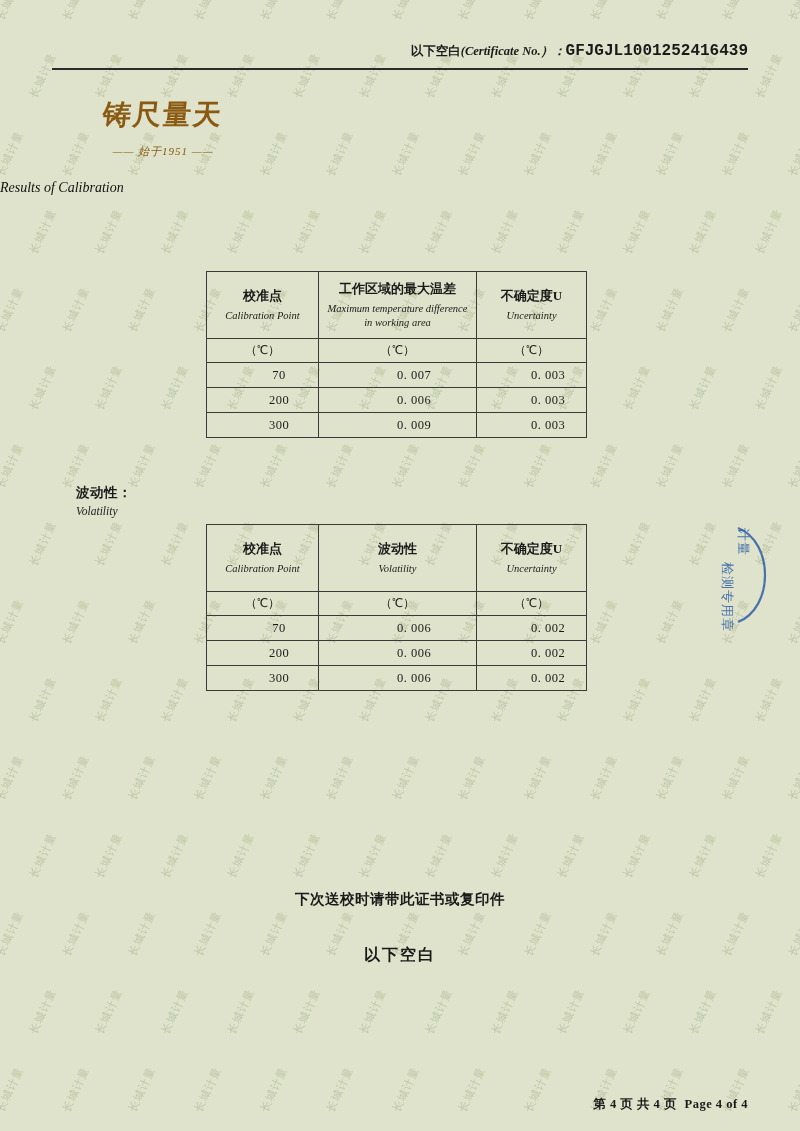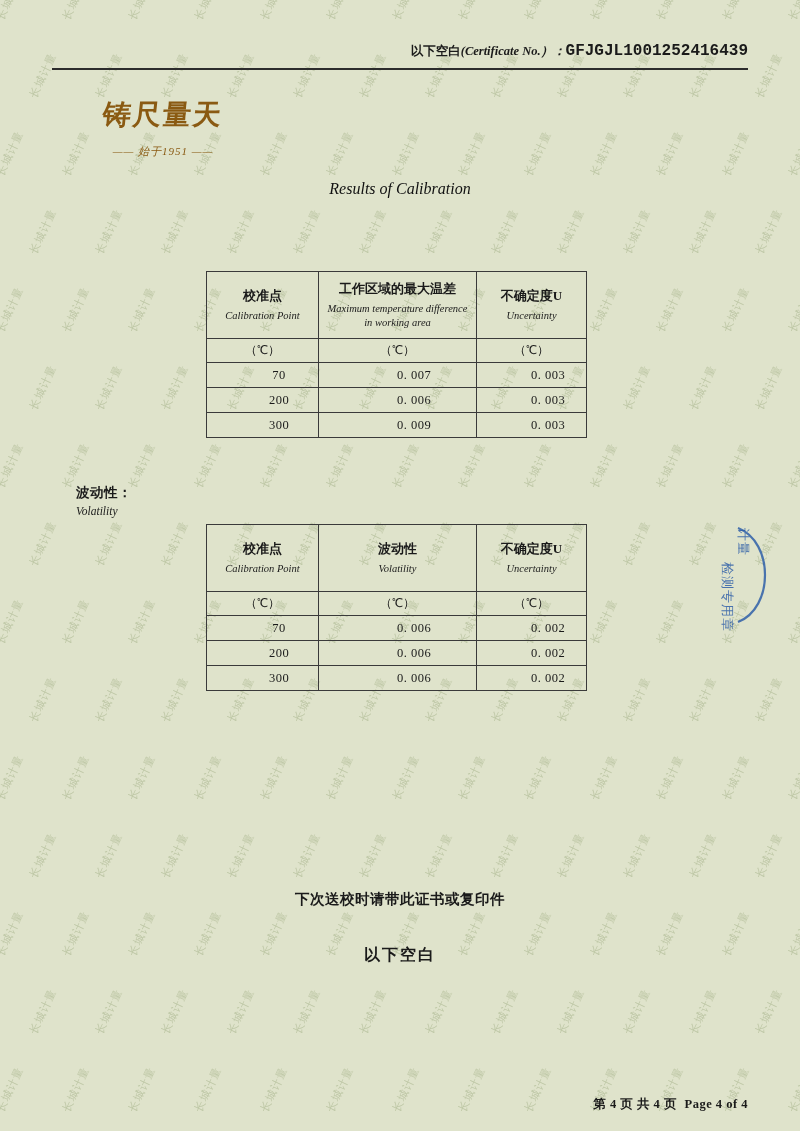--- a/index.html
+++ b/index.html
@@ -98,22 +98,22 @@
     font-size: 37px;
     font-weight: bold;
     letter-spacing: 18px;
     color: #111;
   }
   #title-en {
     position: absolute;
     top: 180px;
     left: 0;
     width: 800px;
-    text-align: center;
-    font-size: 16px;
+    text-align: left;
+    font-size: 14px;
     font-style: italic;
     color: #111;
   }
   .section-head {
     position: absolute;
     left: 76px;
   }
   .section-head .sh-cn {
     font-size: 13.5px;
     font-weight: bold;

